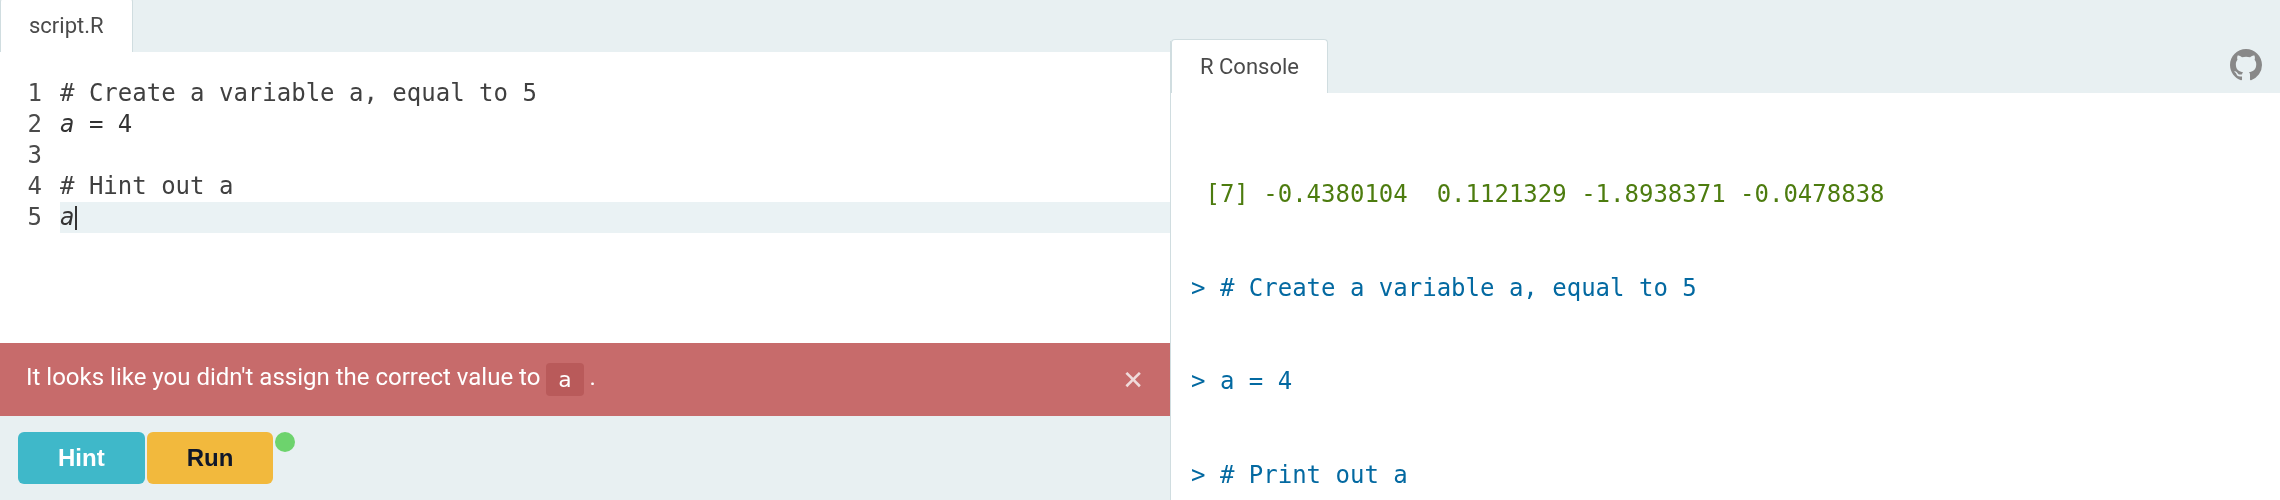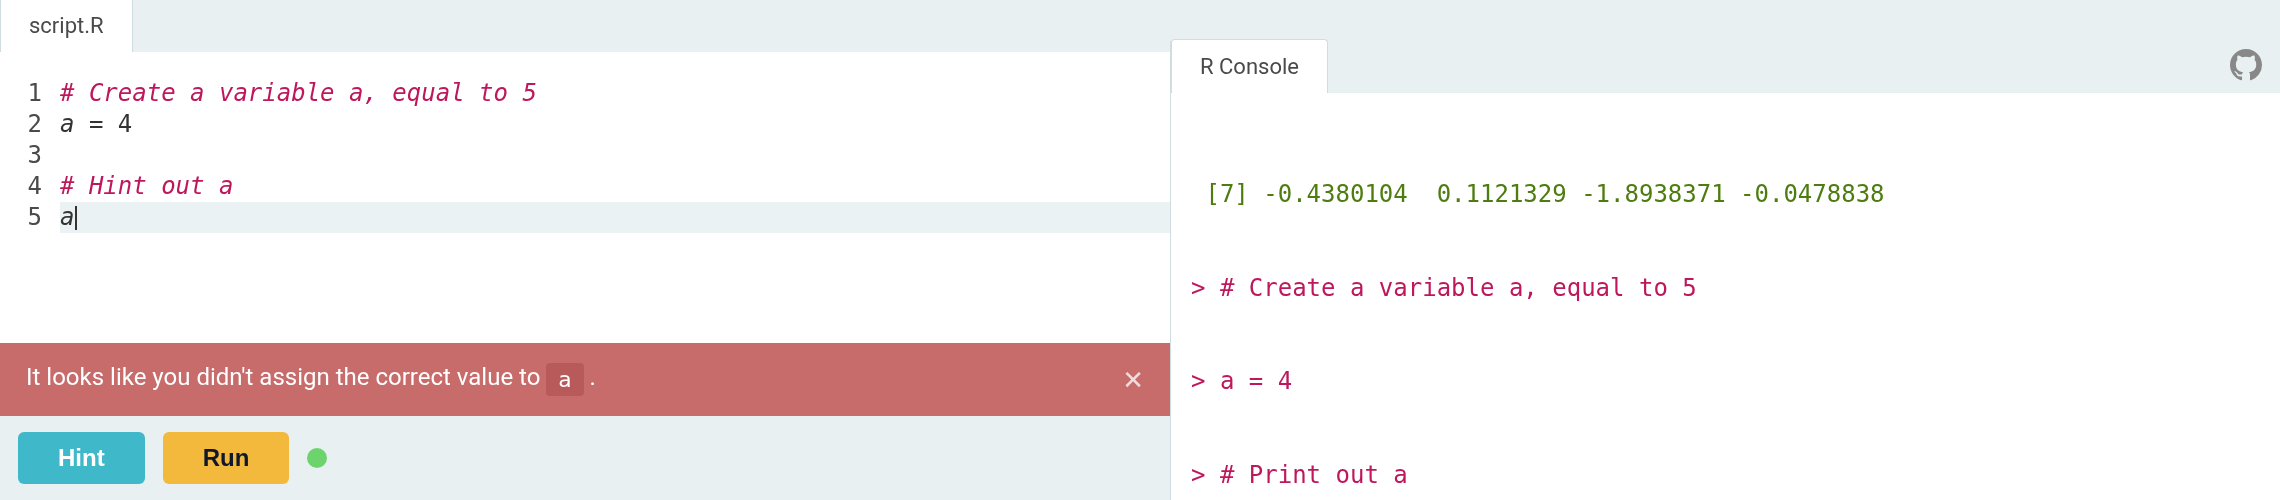--- a/index.html
+++ b/index.html
@@ -80,21 +80,21 @@
     .code-lines {
       flex: 1;
     }
     .code-line {
       height: 31px;
       white-space: pre;
     }
     .code-line.active {
       background: #eaf2f4;
     }
-    .tok-comment { color: #be185d; font-style: italic; }
+    .tok-comment { color: #404040; }
     .tok-op { color: #333; }
     .tok-num { color: #333; }
     .tok-var { color: #333; font-style: italic; }
     .cursor {
       display: inline-block;
       width: 2px;
       height: 24px;
       background: #333;
       vertical-align: middle;
       margin-left: 1px;
@@ -122,22 +122,21 @@
     }
     .close-x {
       font-size: 26px;
       cursor: pointer;
       color: #f0dcdc;
     }
     .button-bar {
       background: #e8f0f2;
       padding: 16px 18px;
       display: flex;
-      align-items: center;
-      gap: 18px;
+      gap: 2px;
     }
     .btn {
       padding: 12px 40px;
       border-radius: 6px;
       font-size: 24px;
       font-weight: 700;
       border: none;
       cursor: pointer;
       color: #fff;
     }
@@ -155,21 +154,21 @@
       font-family: "Menlo", "Monaco", "Consolas", monospace;
       font-size: 24px;
       line-height: 1.3;
       padding: 24px 20px 0 20px;
       background: #fff;
       overflow: hidden;
       white-space: pre;
     }
     .console-line { height: 31px; }
     .c-olive { color: #4d7c0f; }
-    .c-grey { color: #be185d; }
+    .c-grey { color: #0369a1; }
   </style>
 </head>
 <body>
 
 <div class="container">
   <div class="left-panel">
     <div class="tab-bar">
       <div class="tab-bar-left">
         <div class="tab">script.R</div>
       </div>

